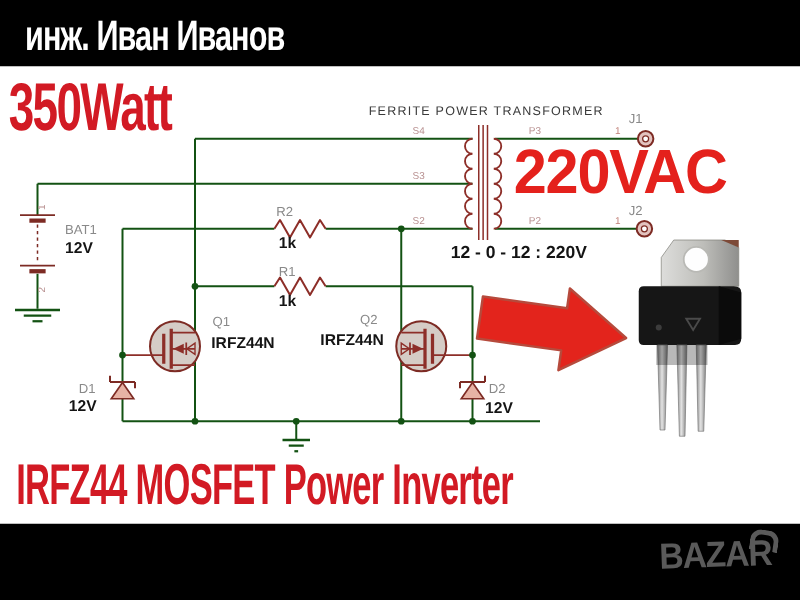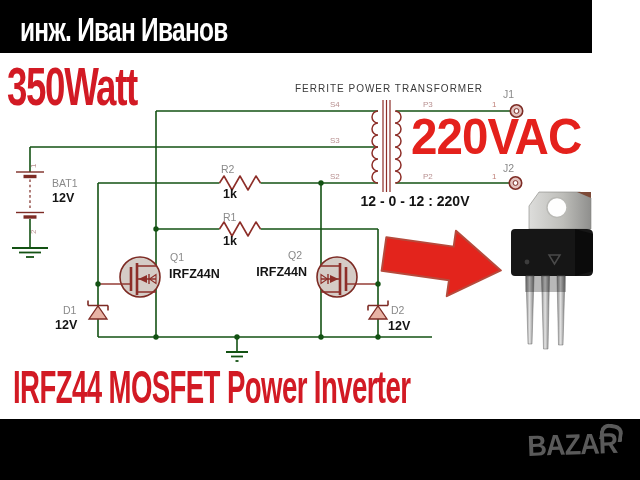--- a/index.html
+++ b/index.html
@@ -1,18 +1,18 @@
 <!DOCTYPE html>
 <html style="--accent-red: #d21a24; --bright-red: #e4211c; --wire-green: #135213; --component-maroon: #7d2b24; --bar-black: #000000; --watermark-gray: #5a5a5a; --mosfet-fill: #d5ccc6; --diode-fill: #e7b3a5;"><head>
 <meta charset="utf-8">
 <style>
   html,body{margin:0;padding:0;background:#888;}
   .stage{position:relative;width:640px;height:480px;background:#ffffff;overflow:hidden;
          font-family:"Liberation Sans","DejaVu Sans",sans-serif;}
-  .topbar{position:absolute;left:0;top:0;width:592px;height:53px;background:var(--bar-black,#000);}
+  .topbar{position:absolute;left:0;top:0;width:640px;height:53px;background:var(--bar-black,#000);}
   .topbar .author{position:absolute;left:20px;top:10px;color:#fff;font-weight:bold;font-size:34px;
          letter-spacing:-1px;transform:scaleX(.72);transform-origin:left top;white-space:nowrap;}
   .bottombar{position:absolute;left:0;top:419px;width:640px;height:61px;background:var(--bar-black,#000);}
   .bigred{position:absolute;font-weight:bold;color:var(--accent-red,#d21a24);white-space:nowrap;
          transform-origin:left top;}
   .power{left:7px;top:59px;font-size:54px;line-height:54px;letter-spacing:-2px;transform:scaleX(.68);}
   .voltage{left:411px;top:112px;font-size:50px;line-height:50px;letter-spacing:-1px;
          color:var(--bright-red,#e4211c);transform:scaleX(.95);}
   .caption{left:13px;top:364px;font-size:46px;line-height:46px;letter-spacing:-1px;transform:scaleX(.60);}
   .schem{position:absolute;left:0;top:0;}

